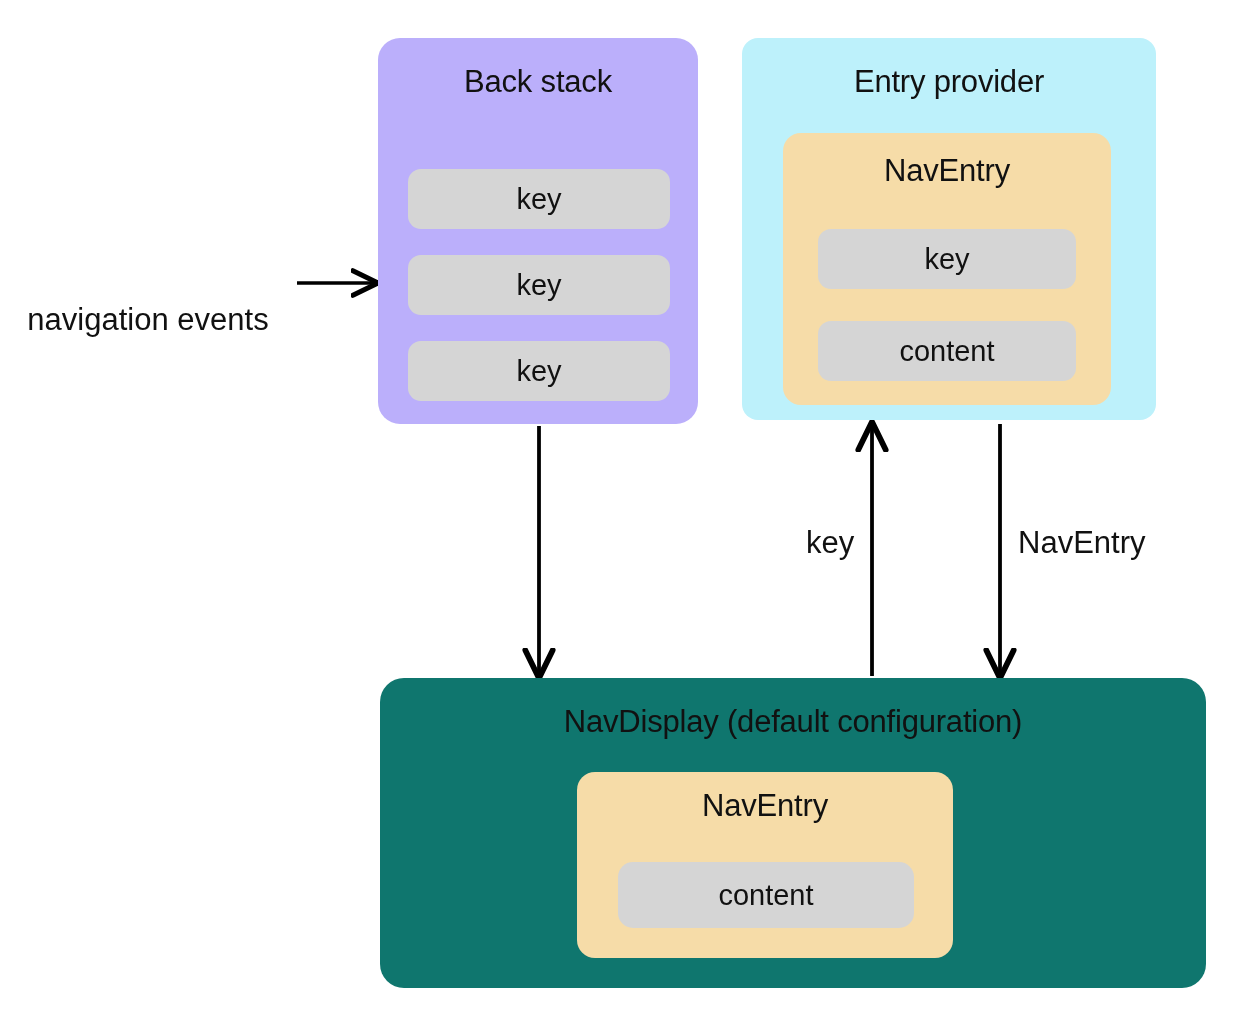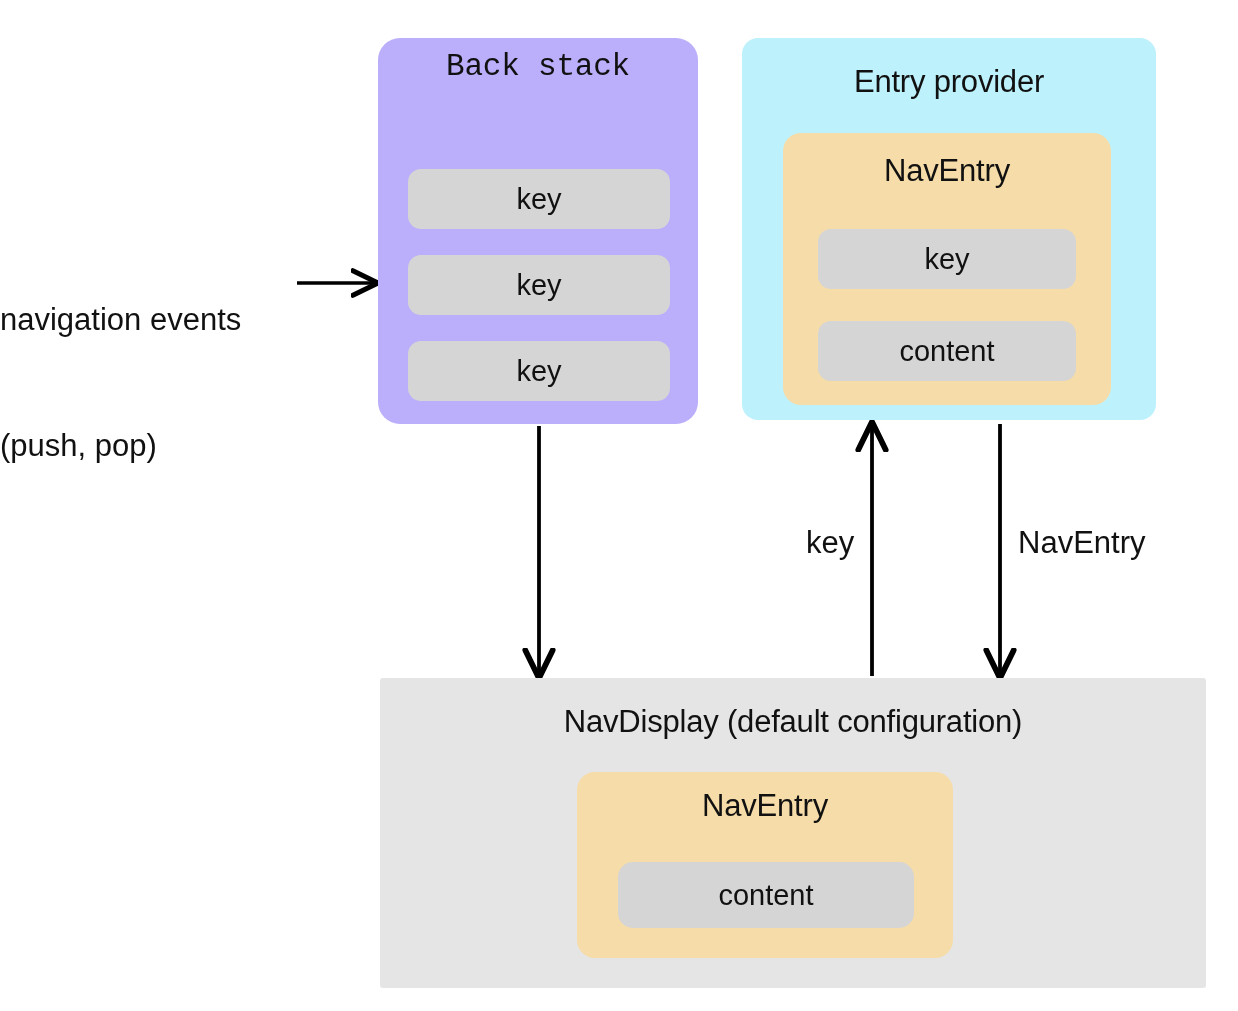--- a/index.html
+++ b/index.html
@@ -37,21 +37,21 @@
   }
   
   .back-stack {
     left: 378px;
     top: 38px;
     width: 320px;
     height: 386px;
     background: #BBAFFB;
     border-radius: 22px;
   }
-  .back-stack .group-title { top: 11px; font-family: Liberation Mono, monospace; }
+  .back-stack .group-title { top: 26px; }
   .key-pill {
     position: absolute;
     left: 30px;
     width: 262px;
     height: 60px;
     background: #D5D5D5;
     border-radius: 13px;
     display: flex;
     align-items: center;
     justify-content: center;
@@ -98,22 +98,22 @@
   }
   .inner-pill.i1 { top: 96px; }
   .inner-pill.i2 { top: 188px; }
 
   
   .nav-display {
     left: 380px;
     top: 678px;
     width: 826px;
     height: 310px;
-    background: #e5e5e5;
-    border-radius: 3px;
+    background: #0f766e;
+    border-radius: 24px;
   }
   .nav-display .group-title { top: 26px; }
 
   
   .nav-entry-bottom {
     left: 197px;
     top: 94px;
     width: 376px;
     height: 186px;
     background: #F6DCA8;
@@ -137,23 +137,24 @@
 
   
   .label {
     position: absolute;
     font-size: 31px;
     line-height: 42px;
     color: #111111;
     white-space: pre;
   }
   .nav-events-label {
-    left: 0;
+    left: 12px;
     top: 215px;
     width: 272px;
+    text-align: center;
   }
   .edge-label-key {
     left: 806px;
     top: 522px;
   }
   .edge-label-naventry {
     left: 1018px;
     top: 522px;
   }
 
@@ -181,21 +182,20 @@
 
     <line x1="539" y1="426" x2="539" y2="676" stroke="#000000" stroke-width="3.8" marker-end="url(#arrowhead)"></line>
 
     <line x1="872" y1="676" x2="872" y2="424" stroke="#000000" stroke-width="3.8" marker-end="url(#arrowhead)"></line>
 
     <line x1="1000" y1="424" x2="1000" y2="676" stroke="#000000" stroke-width="3.8" marker-end="url(#arrowhead)"></line>
   </svg>
 
   <div class="label nav-events-label">
     <div>navigation events</div>
-    <div>(push, pop)</div>
   </div>
 
   <div class="node back-stack">
     <div class="group-title">Back stack</div>
     <div class="key-pill p1">key</div>
     <div class="key-pill p2">key</div>
     <div class="key-pill p3">key</div>
   </div>
 
   <div class="node entry-provider">

